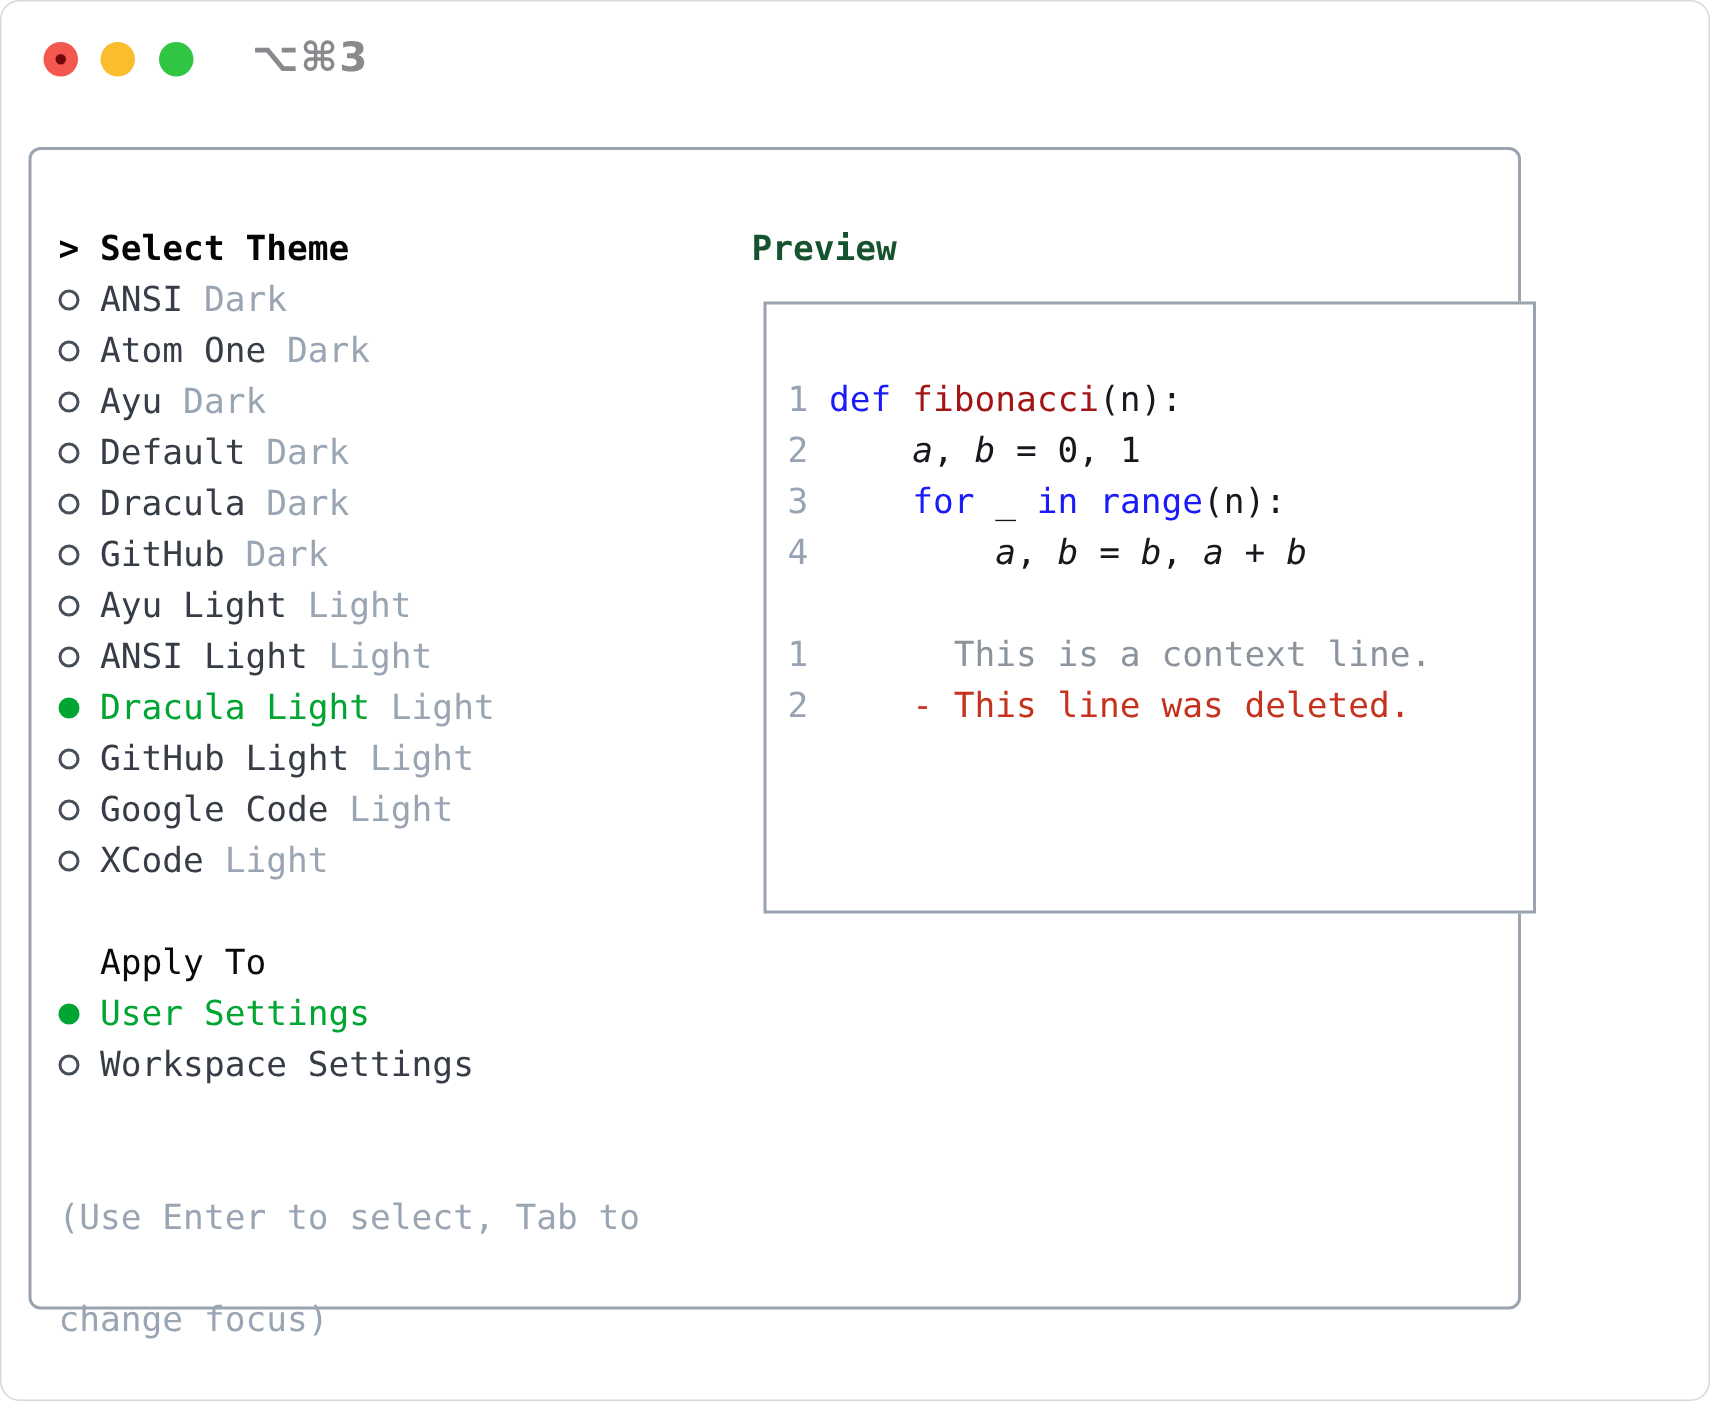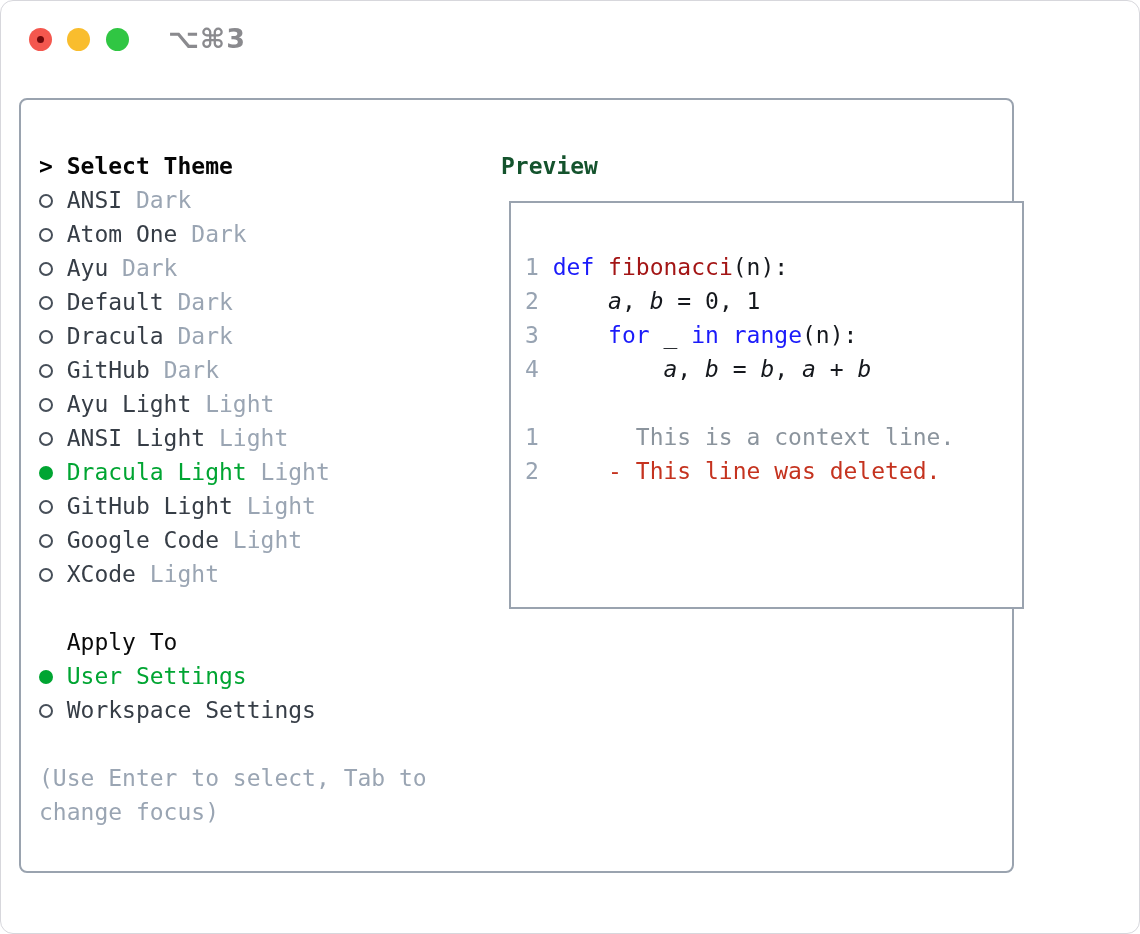--- a/index.html
+++ b/index.html
@@ -39,21 +39,21 @@
   .header-text{font-weight:bold; color:#050505;}
   .header2-text{color:#0a0a0a;}
   .radio{
     display:inline-block; width:14px; height:14px; border-radius:50%;
     border:2px solid #474f59; margin-bottom:2px; vertical-align:middle;
   }
   .radio.sel{background:var(--green); border-color:var(--green);}
   .item .name{color:var(--item-dark);margin-top:27px;}
   .item.sel .name{color:var(--green);}
   .item .variant{color:var(--muted-gray);text-align:right;}
-  .hint .row{color:var(--muted-gray);}
+  .hint .row{color:var(--muted-gray);margin-top:34px;}
   
   .preview-title{
     position:absolute; left:480px; top:49px; height:34px; line-height:34px;
     font-size:23px; font-weight:bold; color:#14532d; white-space:pre;
   }
   .preview-box{
     position:absolute; left:488px; top:101px; width:515px; height:408px;
     border:2px solid var(--border-gray); background:#fff; overflow:hidden;
   }
   .code{padding:47px 0 0 14px;}

